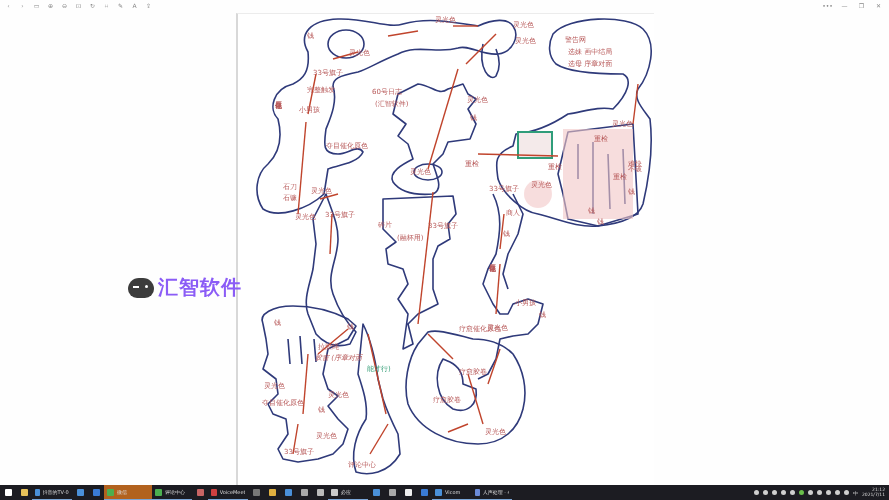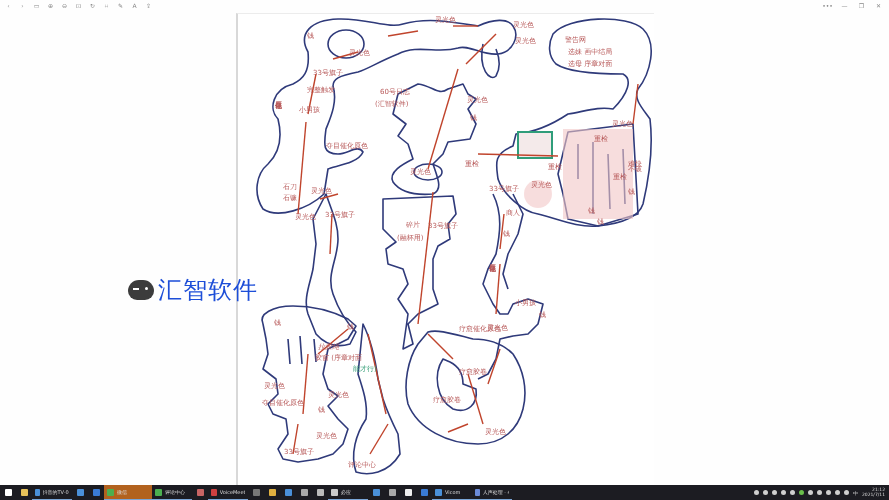--- a/index.html
+++ b/index.html
@@ -10,21 +10,21 @@
   .tb-btn { font-size: 6px; color: #888; width: 9px; height: 9px; display: flex; align-items: center; justify-content: center; line-height: 1; }
   .tb-right { margin-left: auto; display: flex; gap: 8px; padding-right: 6px; align-items: center; }
   .canvas { position: absolute; left: 236px; top: 13px; width: 418px; height: 472px; background: #ffffff; border-left: 2px solid #d8d8d8; border-top: 1px solid #ececec; }
   .canvas svg { position: absolute; left: 0; top: 0; }
   .lbl { position: absolute; font-size: 7px; color: #b85a5a; white-space: nowrap; line-height: 1; font-family: "DejaVu Sans", sans-serif; }
   .lbl.green { color: #3aa07a; }
   .watermark { position: absolute; left: 128px; top: 274px; display: flex; align-items: center; gap: 4px; }
   .wm-icon { width: 26px; height: 20px; background: #3c3c3c; border-radius: 12px 12px 10px 10px; position: relative; }
   .wm-icon::before { content: ""; position: absolute; left: 5px; top: 8px; width: 6px; height: 2px; background: #fff; }
   .wm-icon::after { content: ""; position: absolute; right: 6px; top: 7px; width: 3px; height: 3px; background: #fff; border-radius: 50%; }
-  .wm-text { font-size: 24px; font-weight: normal; color: #1d4ed8; letter-spacing: 1px; }
+  .wm-text { font-size: 20px; font-weight: bold; color: #8b5cf6; letter-spacing: 1px; }
   .taskbar { position: absolute; left: 0; top: 485px; width: 889px; height: 15px; background: #1c1c22; display: flex; align-items: center; }
   .tk { height: 15px; display: flex; align-items: center; padding: 0 3px; gap: 3px; color: #ddd; font-size: 5px; }
   .tk-ico { width: 7px; height: 7px; border-radius: 1px; display: inline-block; }
   .tk.active { background: #b2621e; }
   .tk.open { border-bottom: 1px solid #7aa6d8; }
   .tray { margin-left: auto; display: flex; align-items: center; gap: 4px; padding-right: 4px; color: #ddd; font-size: 5px; }
   .clock { display: flex; flex-direction: column; align-items: flex-end; font-size: 4.5px; line-height: 1.1; color: #ddd; }
 </style>
 </head>
 <body>
@@ -120,34 +120,34 @@
         <span class="lbl" style="left: 69px; top: 19px;">钱</span>
         <span class="lbl" style="left: 111px; top: 36px;">灵光色</span>
         <span class="lbl" style="left: 75px; top: 56px;">33号旗子</span>
         <span class="lbl" style="left: 69px; top: 73px;">完整触发</span>
         <span class="lbl" style="left: 61px; top: 93px;">小男孩</span>
         <span class="lbl" style="left: 36px; top: 82px; writing-mode: vertical-rl;">夺目催化原色</span>
         <span class="lbl" style="left: 88px; top: 129px;">夺目催化原色</span>
         <span class="lbl" style="left: 197px; top: 3px;">灵光色</span>
         <span class="lbl" style="left: 275px; top: 8px;">灵光色</span>
         <span class="lbl" style="left: 277px; top: 24px;">灵光色</span>
-        <span class="lbl" style="left: 142px; top: 75px;">60号日志</span>
+        <span class="lbl" style="left: 134px; top: 75px;">60号日志</span>
         <span class="lbl" style="left: 137px; top: 87px;">(汇智软件)</span>
         <span class="lbl" style="left: 229px; top: 83px;">灵光色</span>
         <span class="lbl" style="left: 232px; top: 101px;">钱</span>
         <span class="lbl" style="left: 327px; top: 23px;">警告网</span>
         <span class="lbl" style="left: 330px; top: 35px; text-align: right;">选妹  画中结局</span>
         <span class="lbl" style="left: 330px; top: 47px;">选母  序章对面</span>
         <span class="lbl" style="left: 172px; top: 155px;">灵光色</span>
         <span class="lbl" style="left: 45px; top: 170px;">石刀</span>
         <span class="lbl" style="left: 45px; top: 181px;">石镰</span>
         <span class="lbl" style="left: 73px; top: 174px;">灵光色</span>
         <span class="lbl" style="left: 57px; top: 200px;">灵光色</span>
         <span class="lbl" style="left: 87px; top: 198px;">33号旗子</span>
-        <span class="lbl" style="left: 168px; top: 208px;">碎片</span>
+        <span class="lbl" style="left: 140px; top: 208px;">碎片</span>
         <span class="lbl" style="left: 159px; top: 221px;">(融杯用)</span>
         <span class="lbl" style="left: 190px; top: 209px;">33号旗子</span>
         <span class="lbl" style="left: 227px; top: 147px;">重检</span>
         <span class="lbl" style="left: 251px; top: 172px;">33号旗子</span>
         <span class="lbl" style="left: 293px; top: 168px;">灵光色</span>
         <span class="lbl" style="left: 310px; top: 150px;">重检</span>
         <span class="lbl" style="left: 374px; top: 107px;">灵光色</span>
         <span class="lbl" style="left: 356px; top: 122px;">重检</span>
         <span class="lbl" style="left: 390px; top: 147px;">难快</span>
         <span class="lbl" style="left: 390px; top: 152px;">不破</span>
@@ -156,23 +156,23 @@
         <span class="lbl" style="left: 350px; top: 194px;">钱</span>
         <span class="lbl" style="left: 359px; top: 205px;">钱</span>
         <span class="lbl" style="left: 268px; top: 196px;">商人</span>
         <span class="lbl" style="left: 265px; top: 217px;">钱</span>
         <span class="lbl" style="left: 250px; top: 245px; writing-mode: vertical-rl;">夺目催化原色</span>
         <span class="lbl" style="left: 277px; top: 286px;">小男孩</span>
         <span class="lbl" style="left: 249px; top: 311px;">灵光色</span>
         <span class="lbl" style="left: 301px; top: 298px;">钱</span>
         <span class="lbl" style="left: 36px; top: 306px;">钱</span>
         <span class="lbl" style="left: 109px; top: 310px;">钱</span>
-        <span class="lbl" style="left: 80px; top: 330px; font-style: italic;">拉胶绳</span>
-        <span class="lbl" style="left: 77px; top: 341px;">胶窗 (序章对面</span>
-        <span class="lbl green" style="left: 84px; top: 352px; padding-left: 31px;">能才行)</span>
+        <span class="lbl" style="left: 80px; top: 330px;">拉胶绳</span>
+        <span class="lbl" style="left: 77px; top: 341px; font-style: italic;">胶窗 (序章对面</span>
+        <span class="lbl green" style="left: 98px; top: 352px; padding-left: 31px;">能才行)</span>
         <span class="lbl" style="left: 26px; top: 369px;">灵光色</span>
         <span class="lbl" style="left: 24px; top: 386px;">夺目催化原色</span>
         <span class="lbl" style="left: 90px; top: 378px;">灵光色</span>
         <span class="lbl" style="left: 80px; top: 393px;">钱</span>
         <span class="lbl" style="left: 78px; top: 419px;">灵光色</span>
         <span class="lbl" style="left: 46px; top: 435px;">33号旗子</span>
         <span class="lbl" style="left: 110px; top: 448px;">评论中心</span>
         <span class="lbl" style="left: 221px; top: 312px; text-align: right;">疗愈催化原色</span>
         <span class="lbl" style="left: 221px; top: 355px;">疗愈胶卷</span>
         <span class="lbl" style="left: 195px; top: 383px;">疗愈胶卷</span>

